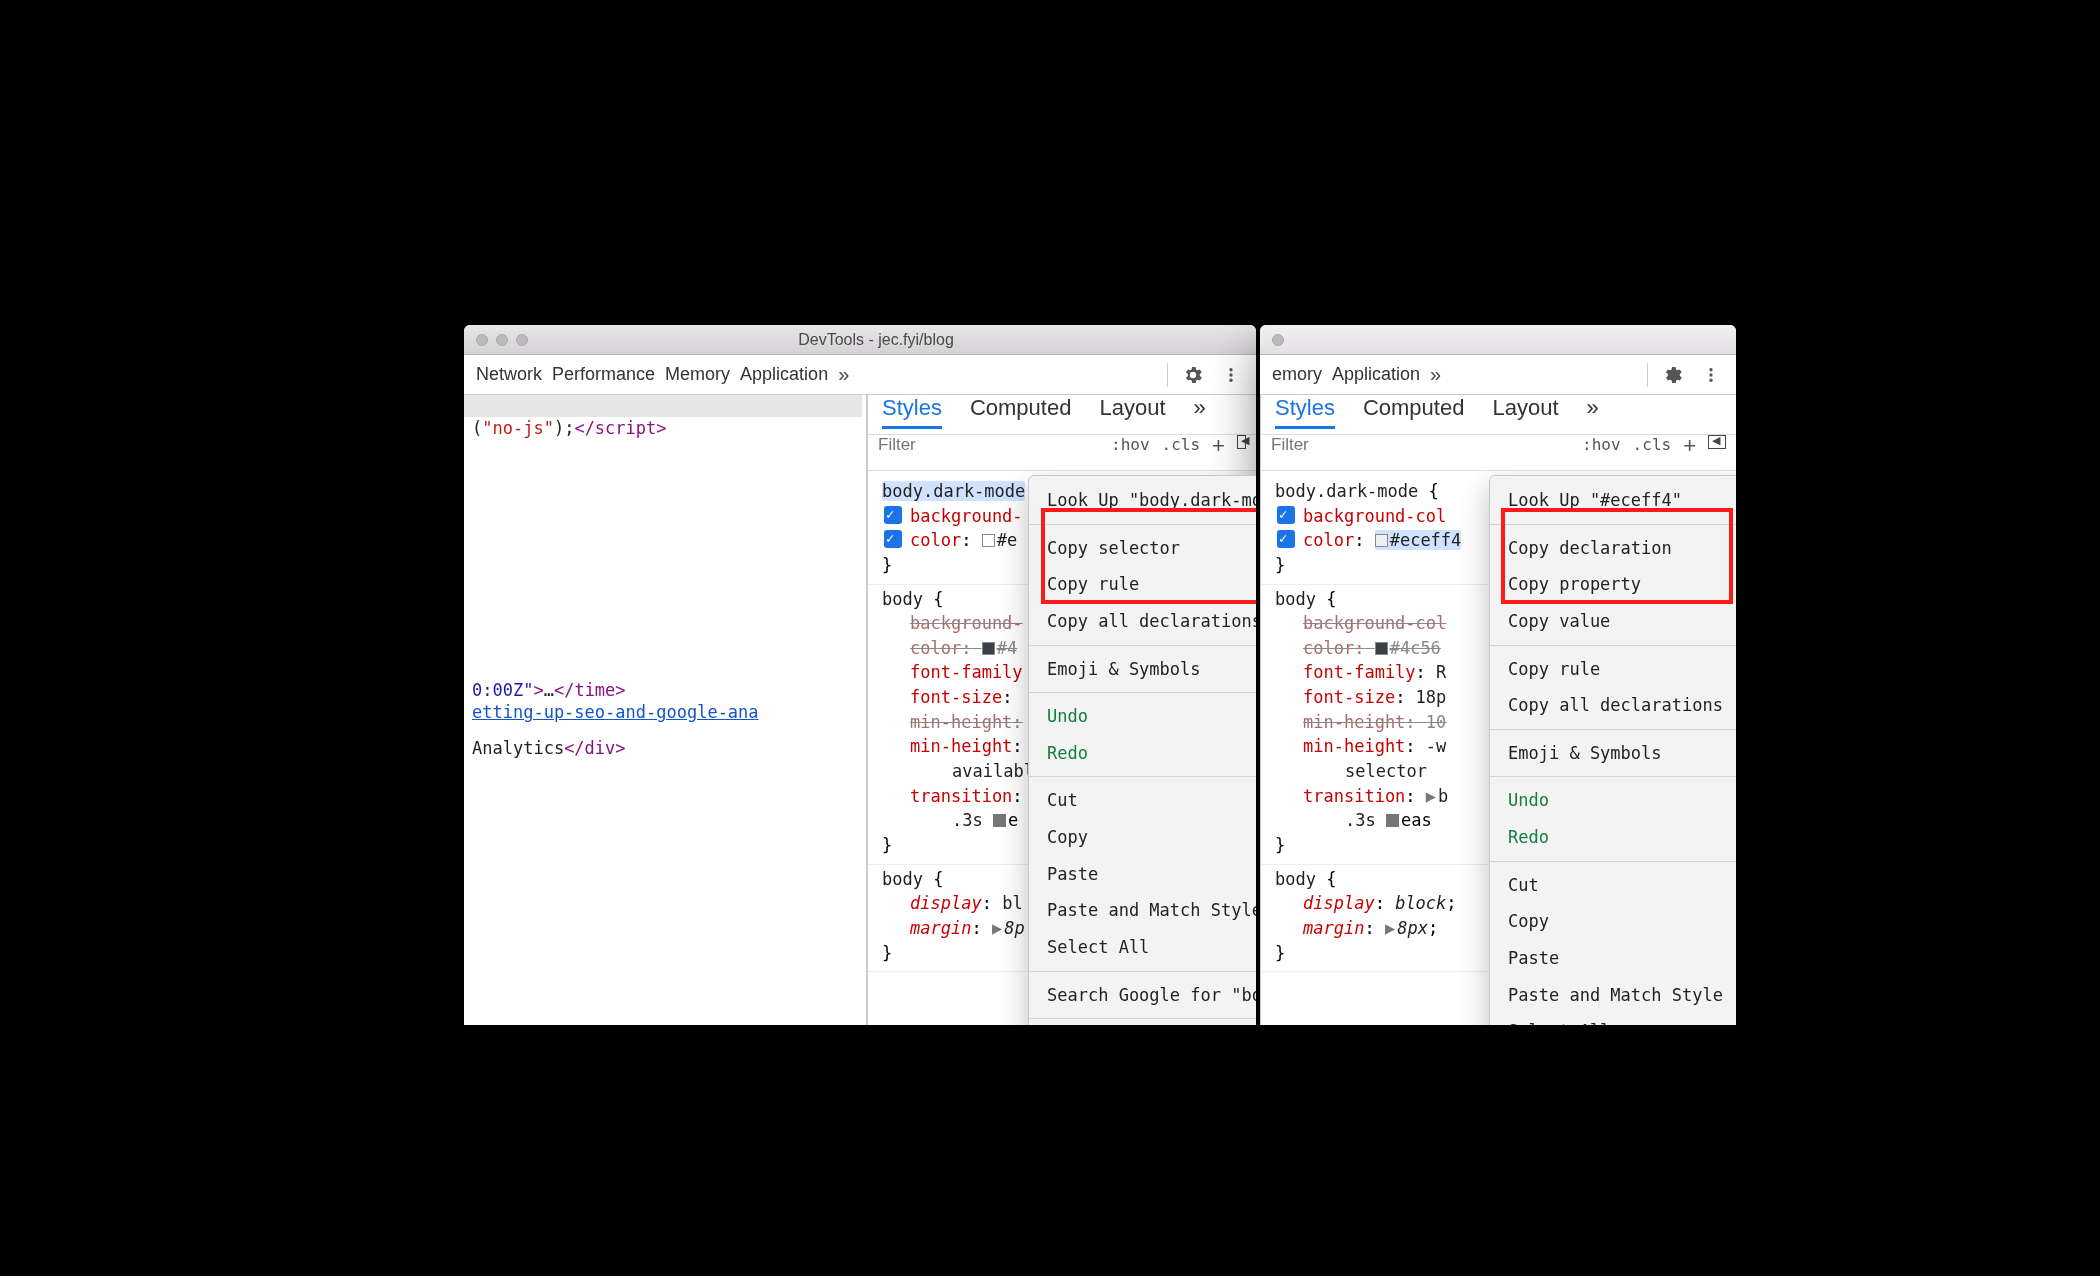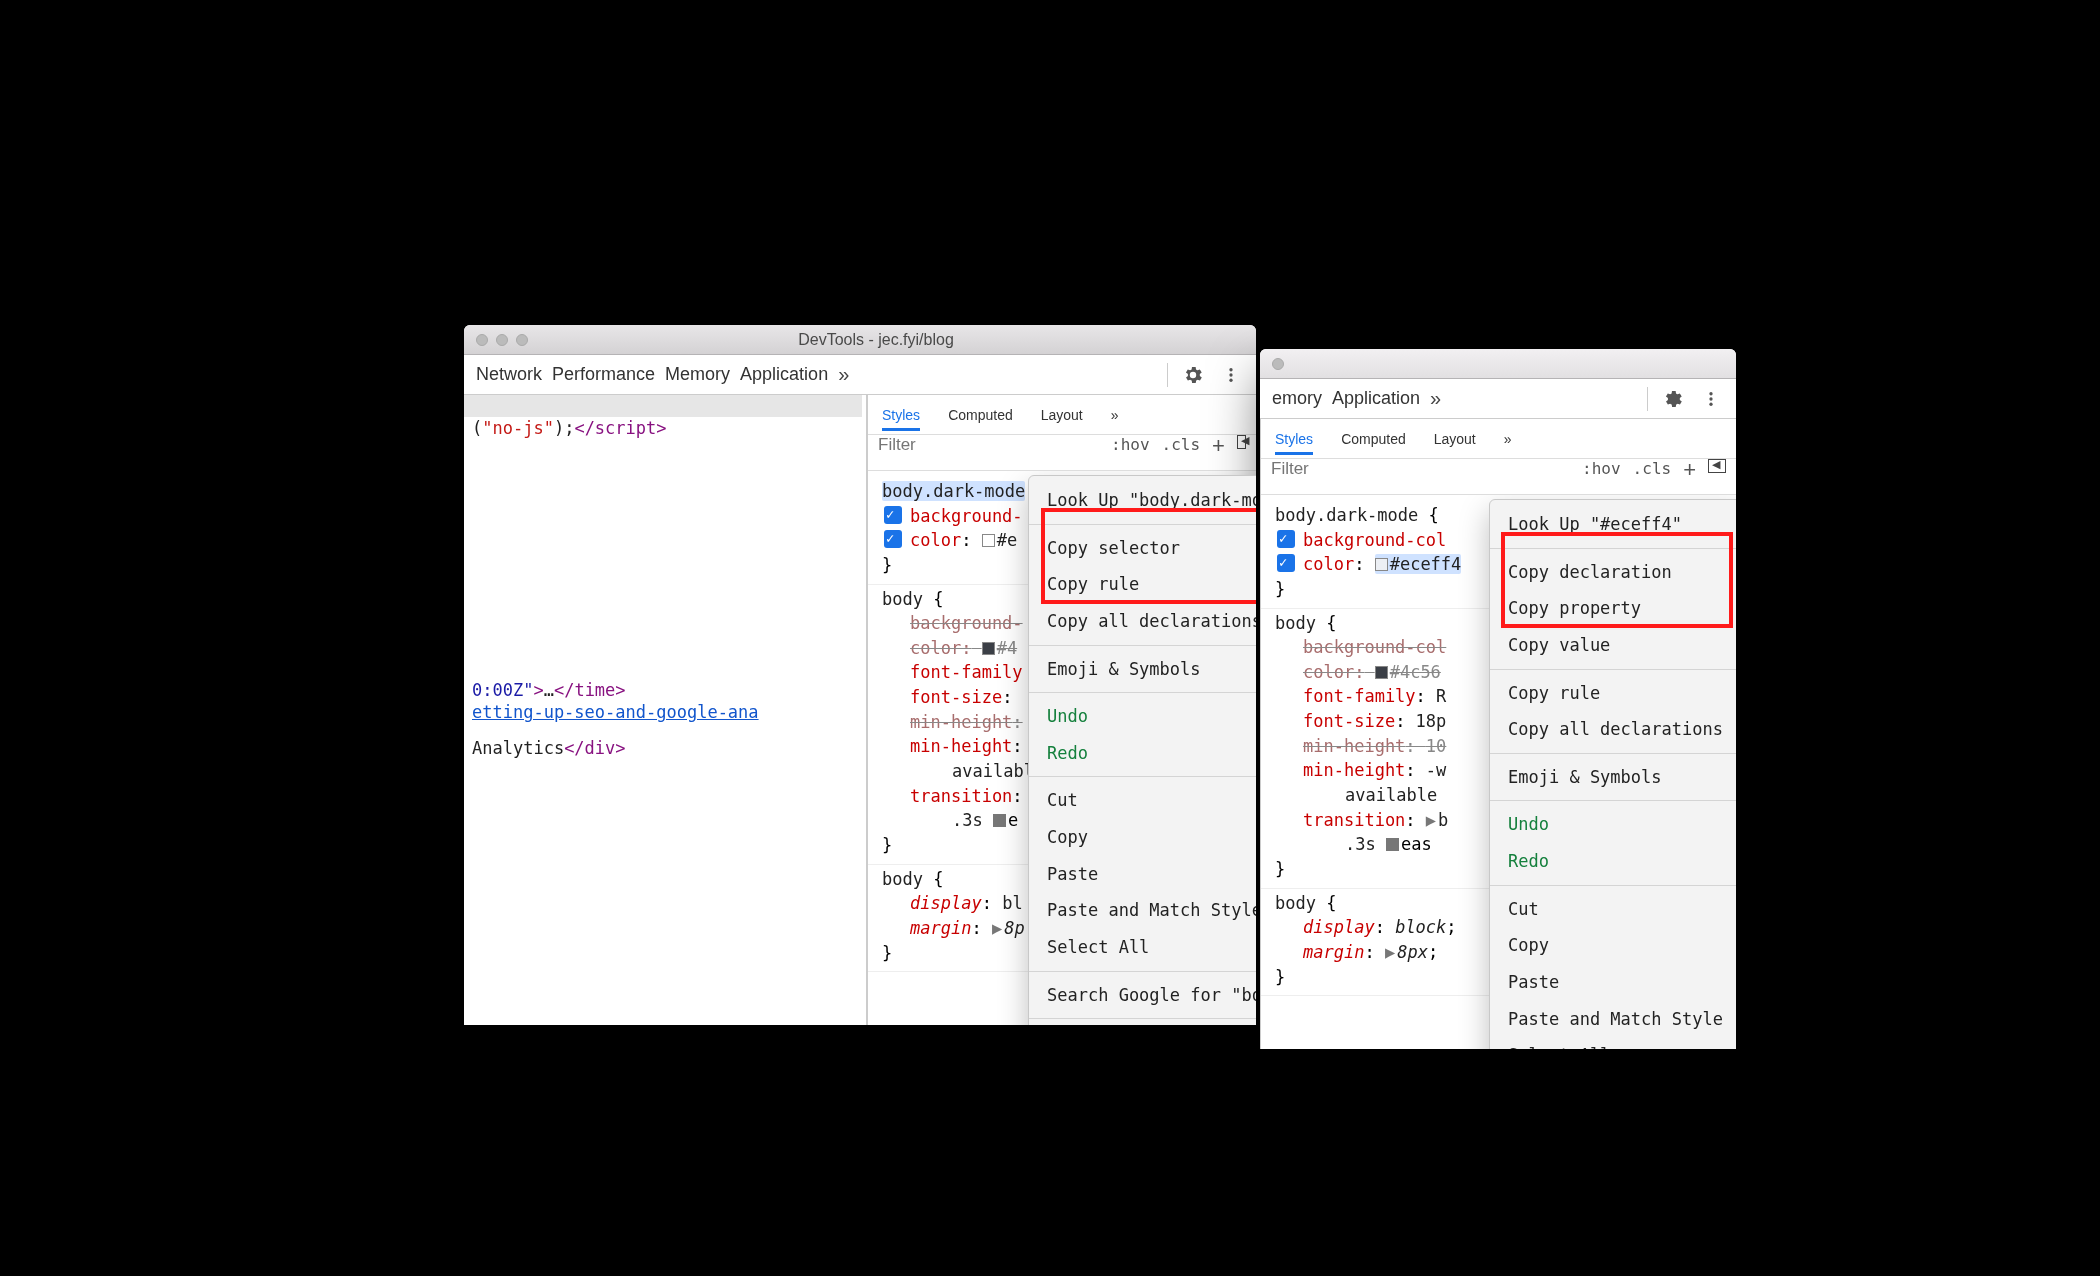--- a/index.html
+++ b/index.html
@@ -18,21 +18,21 @@
   }
 
   .window {
     position: absolute;
     background: #fff;
     box-shadow: 0 25px 50px rgba(0,0,0,0.5), 0 0 0 1px rgba(0,0,0,0.08);
     border-radius: 6px 6px 0 0;
     overflow: hidden;
   }
   #win1 { left: 54px;  top: 47px; width: 792px; height: 700px; }
-  #win2 { left: 850px; top: 47px; width: 476px; height: 700px; margin-top: 24px; }
+  #win2 { left: 850px; top: 47px; width: 476px; height: 700px; }
 
   .titlebar {
     height: 30px;
     background: linear-gradient(#e8e6e8, #d4d2d4);
     border-bottom: 1px solid #b5b3b5;
     display: flex;
     align-items: center;
     padding-left: 12px;
     gap: 8px;
   }
@@ -85,24 +85,24 @@
     height: 100%;
     background: #fff;
     border-left: 1px solid #ccc;
   }
   #win1 .side-pane { left: 403px; width: calc(100% - 403px); }
   #win2 .side-pane { left: 0;    width: 100%; }
 
   .styles-tabs {
     height: 40px;
     display: flex;
-    align-items: center;
+    align-items: flex-start;
     padding: 0 14px;
     gap: 28px;
-    font-size: 14px;
+    font-size: 22px;
     color: #333;
     border-bottom: 1px solid #ddd;
   }
   .styles-tabs .active {
     color: #1a73e8;
     border-bottom: 3px solid #1a73e8;
     padding-bottom: 5px;
     margin-bottom: -8px;
   }
 
@@ -419,21 +419,21 @@
           </div>
 
           <div class="rule">
             <span class="selector">body</span> {
             <div class="decl strike"><span class="prop">background-col</span></div>
             <div class="decl strike"><span class="prop">color:</span> <span class="sw" style="background:#3b3f46"></span><span>#4c56</span></div>
             <div class="decl"><span class="prop">font-family</span>: <span class="val">R</span></div>
             <div class="decl"><span class="prop">font-size</span>: <span class="val">18p</span></div>
             <div class="decl strike"><span class="prop">min-height</span>: <span>10</span></div>
             <div class="decl"><span class="prop">min-height</span>: <span class="val">-w</span></div>
-            <div class="decl" style="padding-left:70px"><span class="val">available</span></div>
+            <div class="decl" style="padding-left:70px"><span class="val">selector</span></div>
             <div class="decl"><span class="prop">transition</span>: <span class="tri">▶</span><span class="val">b</span></div>
             <div class="decl" style="padding-left:70px"><span class="val">.3s</span> <span class="sw" style="background:#777;border-color:#777"></span><span>eas</span></div>
             }
           </div>
 
           <div class="rule">
             <span class="origin ua">us</span>
             <span class="selector">body</span> {
             <div class="decl"><span class="prop" style="font-style:italic">display</span>: <span class="val" style="font-style:italic">block</span>;</div>
             <div class="decl"><span class="prop" style="font-style:italic">margin</span>: <span class="tri">▶</span><span class="val" style="font-style:italic">8px</span>;</div>

